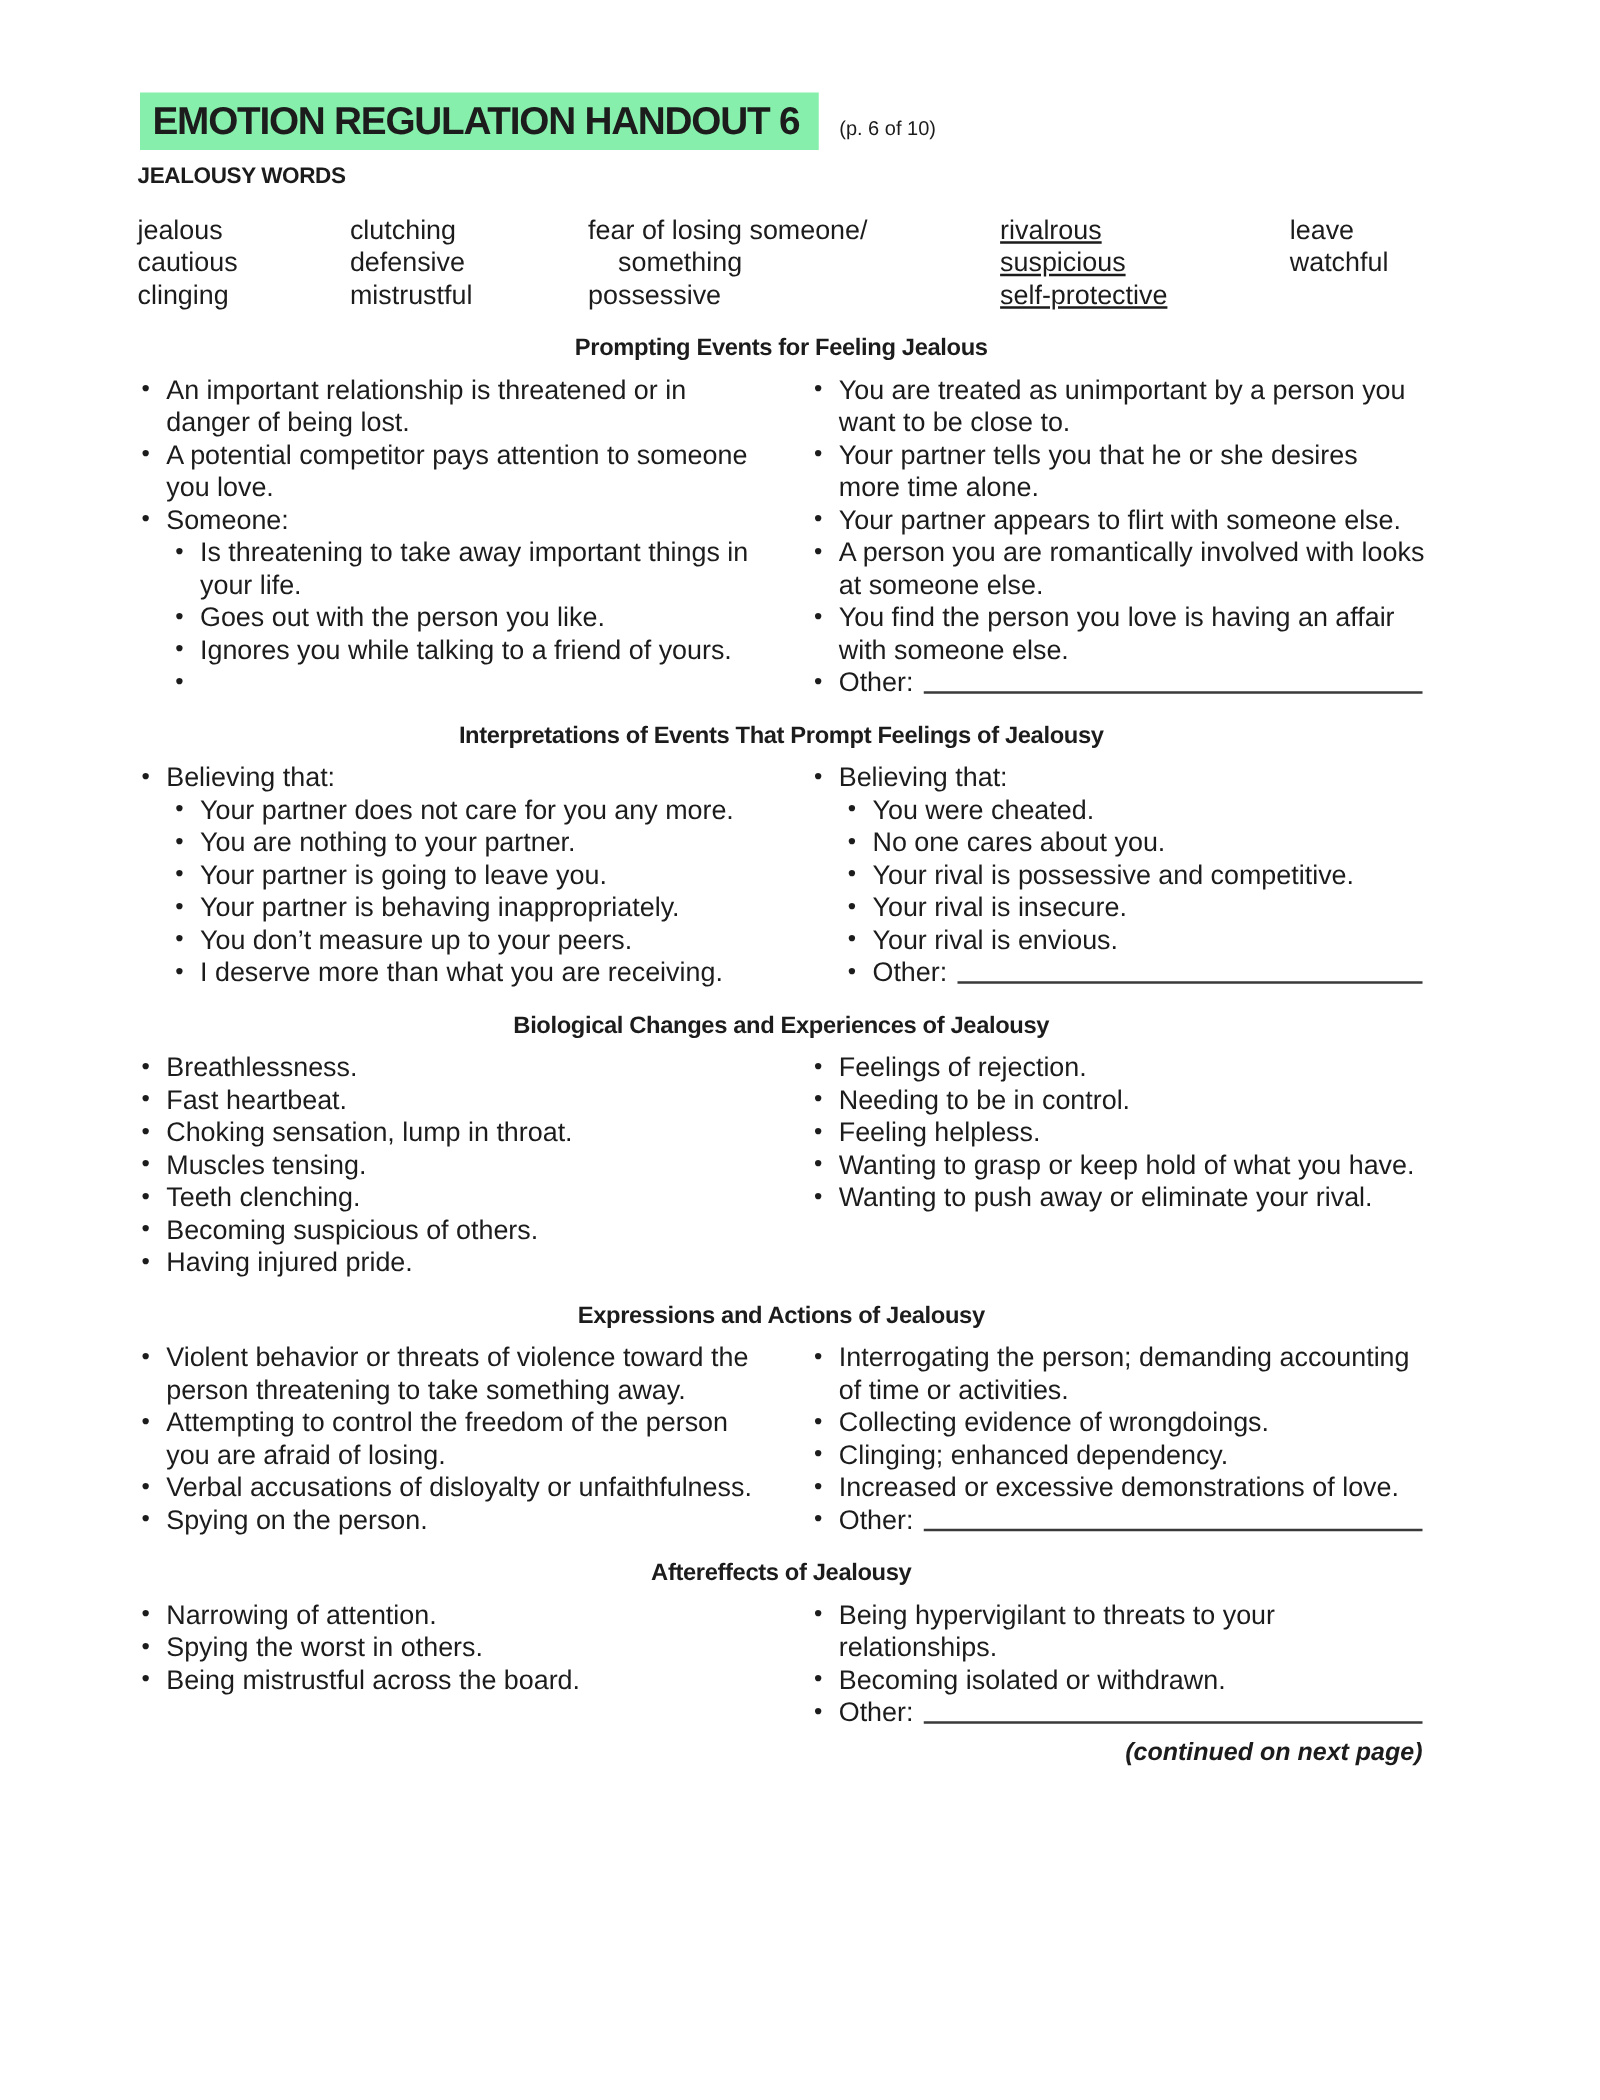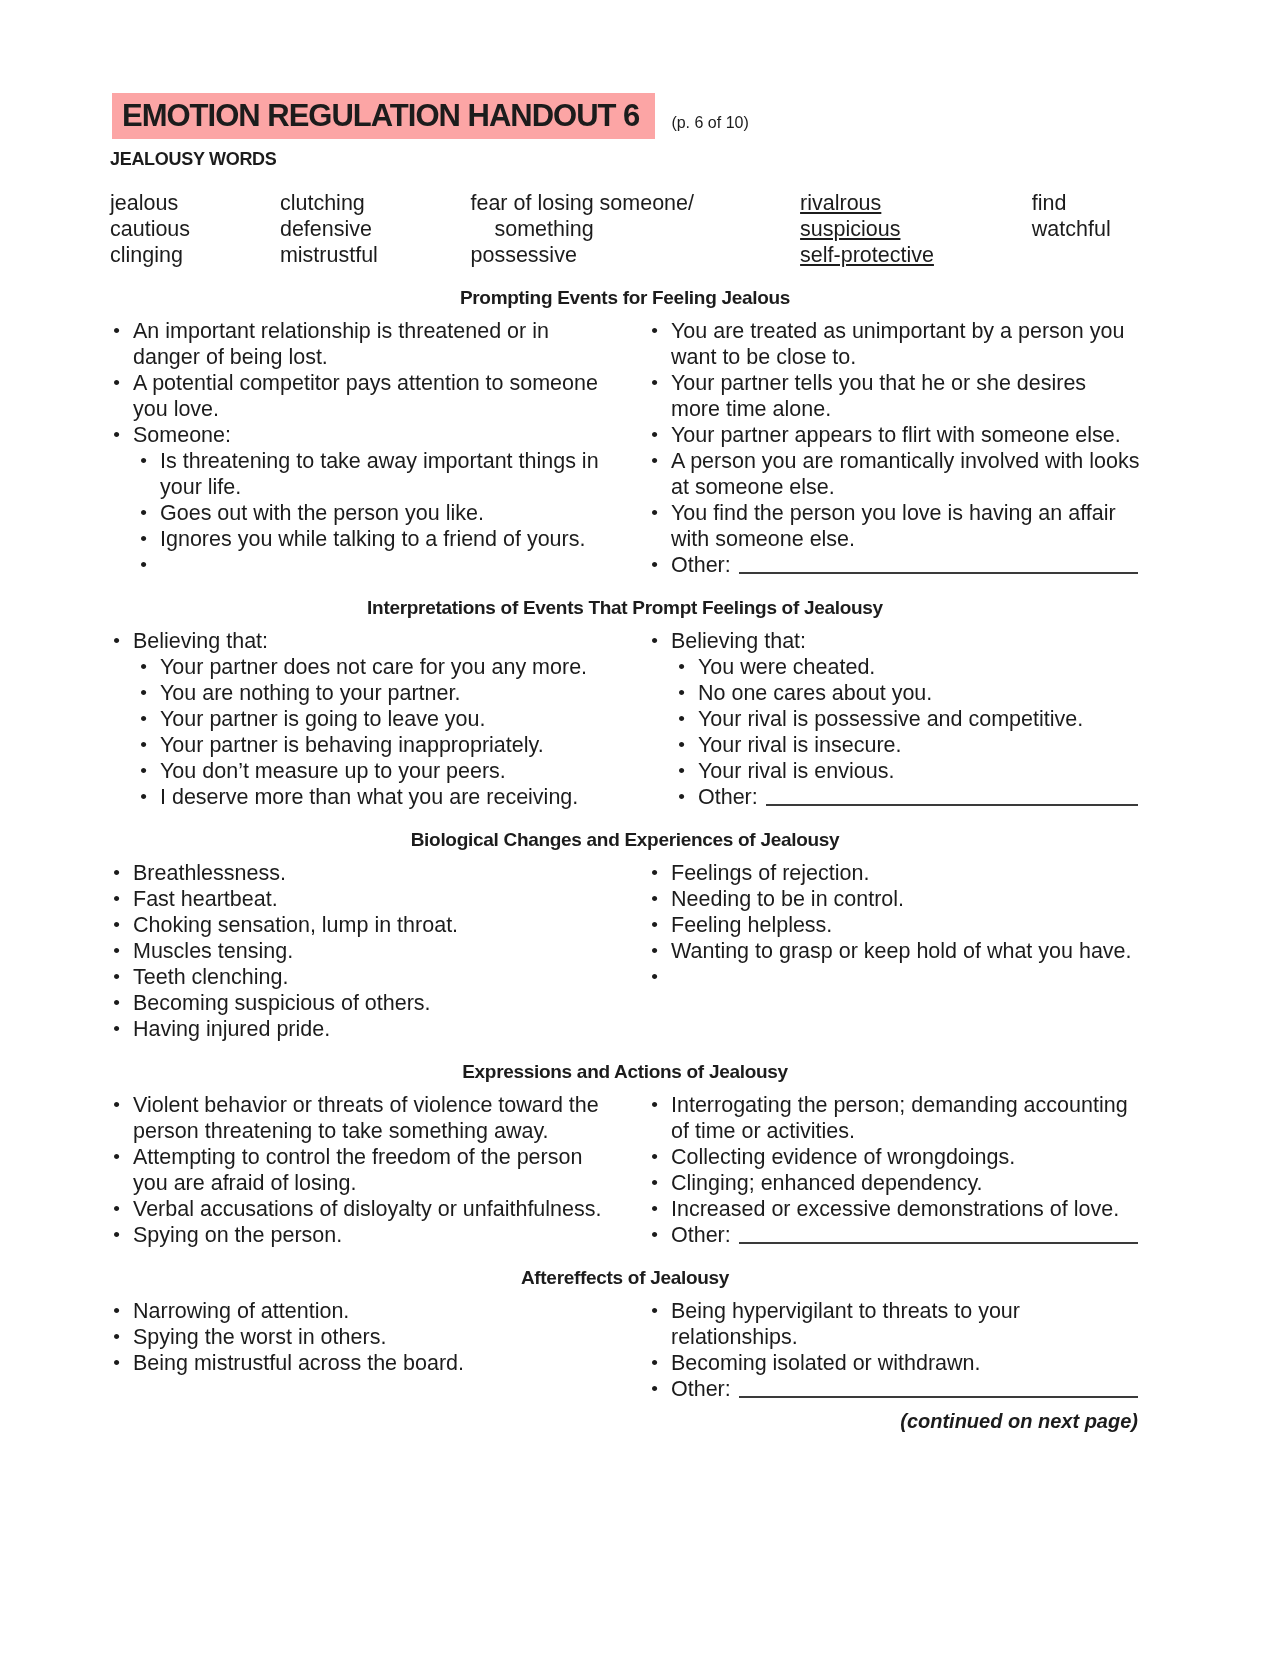--- a/index.html
+++ b/index.html
@@ -5,23 +5,23 @@
   html,body{margin:0;padding:0;background:#ffffff;}
   body{
     width:1280px;height:1680px;overflow:hidden;
     font-family:"Liberation Sans", sans-serif;
     color:#1c1c1c;
   }
   .page{box-sizing:border-box;width:1280px;height:1680px;padding:74px 140px 0 110px;}
   
   .header-row{display:flex;align-items:flex-end;gap:16px;margin:0 0 10px 2px;}
   .header-title{
-    background:#fca5a5;
+    background:#86efac;
     font-weight:bold;font-size:31px;letter-spacing:-1px;
-    padding:5px 16px 5px 10px;white-space:nowrap;margin-top:19px;
+    padding:5px 16px 5px 10px;white-space:nowrap;
   }
   .header-note{font-size:16px;padding-bottom:7px;white-space:nowrap;}
   
   .words-title{text-align:left;font-weight:bold;font-size:18px;letter-spacing:-0.3px;margin:8px 0 20px;}
   .words-grid{display:flex;font-size:21.5px;line-height:26px;}
   .wcol{flex:0 0 auto;}
   .wcol:nth-child(1){width:16.5%;}
   .wcol:nth-child(2){width:18.5%;}
   .wcol:nth-child(3){width:32%;}
   .wcol:nth-child(4){width:22.5%;text-decoration:underline;}
@@ -64,21 +64,21 @@
         <div class="word">fear of losing someone/</div>
         <div class="word word-indent">something</div>
         <div class="word">possessive</div>
       </div>
       <div class="wcol">
         <div class="word">rivalrous</div>
         <div class="word">suspicious</div>
         <div class="word">self-protective</div>
       </div>
       <div class="wcol">
-        <div class="word">find</div>
+        <div class="word">leave</div>
         <div class="word">watchful</div>
       </div>
     </div>
 
   <div id="sections">
       <section class="section">
         <div class="section-heading">Prompting Events for Feeling Jealous</div>
         <div class="cols">
           <div class="col">
             <div class="item lvl1">
@@ -249,20 +249,21 @@
             <div class="item lvl1">
               <span class="bullet">•</span>
               <span class="itext">Feeling helpless.</span>
             </div>
             <div class="item lvl1">
               <span class="bullet">•</span>
               <span class="itext">Wanting to grasp or keep hold of what you have.</span>
             </div>
             <div class="item lvl1">
               <span class="bullet">•</span>
+              <span class="itext">Wanting to push away or eliminate your rival.</span>
             </div>
           </div>
         </div>
       </section>
       <section class="section">
         <div class="section-heading">Expressions and Actions of Jealousy</div>
         <div class="cols">
           <div class="col">
             <div class="item lvl1">
               <span class="bullet">•</span>

